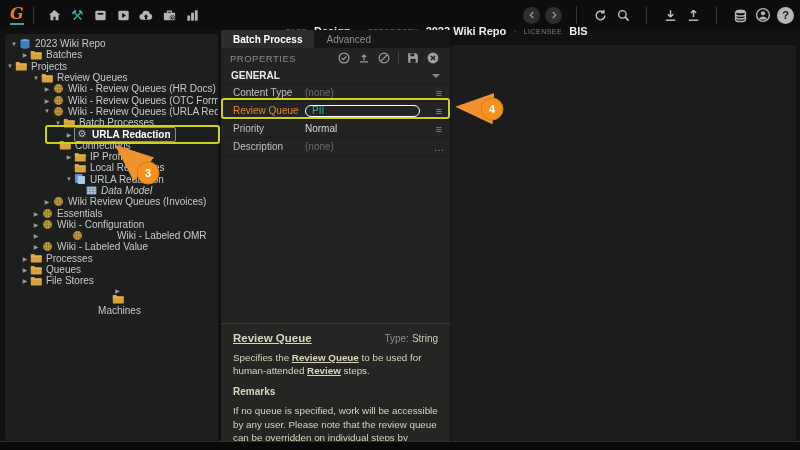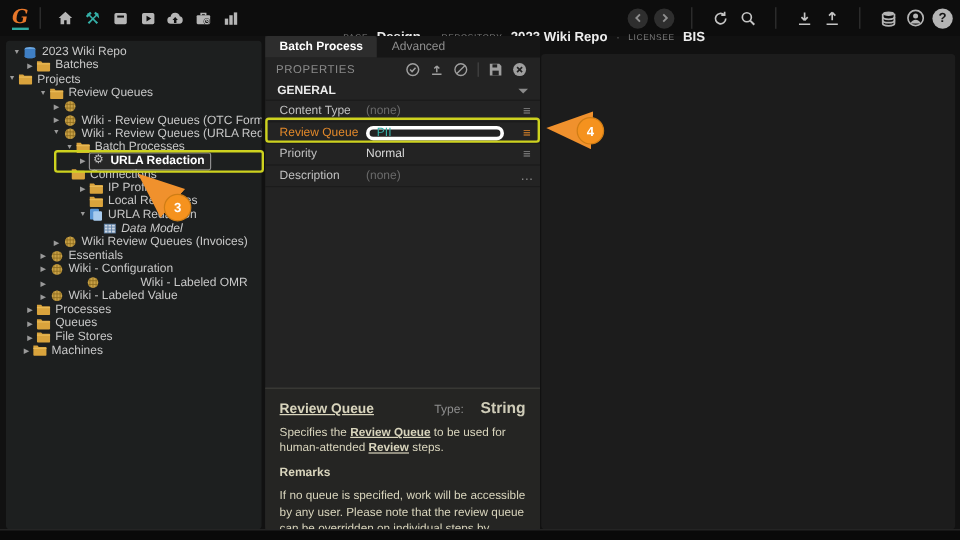--- a/index.html
+++ b/index.html
@@ -53,31 +53,31 @@
   .ghead{height:15px;display:flex;align-items:center;padding:0 10px;font-size:10px;font-weight:bold;color:#ececec;}
   .gchev{margin-left:auto;width:0;height:0;border-left:4px solid transparent;border-right:4px solid transparent;
          border-top:4px solid #8a8a8a;}
   .prow{height:17px;display:flex;align-items:center;border-top:1px solid #1b1b1b;padding-left:12px;font-size:10px;}
   .plabel{width:72px;flex-shrink:0;color:#c0c0c0;}
   .pvalue{flex:1;color:#d8d8d8;display:flex;align-items:center;}
   .pvalue.dim{color:#6a6a6a;}
   .pend{width:22px;text-align:center;color:#8a8a8a;font-size:11px;flex-shrink:0;}
   .prow.hl .plabel{color:#e2882a;}
   .prow.hl .pend{color:#e2882a;}
-  .editor{display:inline-flex;align-items:center;border:3px solid #ffffff;border-radius:7px;height:12px;
+  .editor{display:inline-flex;align-items:center;border:1px solid #ffffff;border-radius:7px;height:12px;
           padding:0 6px;min-width:115px;box-sizing:border-box;color:#35b0a8;}
   .gridend{border-top:1px solid #1b1b1b;}
 
   
   .help{position:absolute;left:0;right:0;bottom:0;height:118px;background:#252523;border-top:1px solid #3e3e3a;
         padding:8px 12px;box-sizing:border-box;color:#d9d5bd;}
   .help-head{display:flex;align-items:baseline;}
   .help-title{font-size:11.5px;font-weight:bold;text-decoration:underline;}
   .type-lab{margin-left:auto;font-size:10px;color:#8f8f8f;}
-  .type-val{font-size:13px;color:#cfccb8;margin-left:14px;font-weight:bold;}
+  .type-val{font-size:10px;color:#cfccb8;margin-left:3px;}
   .help p{font-size:9.8px;line-height:1.35;margin:7px 0 0 0;}
   .hlink{font-weight:bold;text-decoration:underline;}
   .remarks-title{font-size:10px;font-weight:bold;margin-top:9px;}
 
   
   .overlay{position:absolute;left:0;top:0;width:800px;height:450px;pointer-events:none;z-index:10;}
   .ybox{fill:none;stroke:#cdd21f;stroke-width:2;}
   .aline{stroke:#f0912d;stroke-width:4.5;stroke-linecap:round;}
   .abadge{fill:#f5921e;stroke:#cf7d15;stroke-width:1;}
   .abadge-t{fill:#fff;font-size:11px;font-weight:bold;text-anchor:middle;font-family:"Liberation Sans",sans-serif;}
@@ -243,20 +243,21 @@
           <span class="tlabel">Review Queues</span>
         </div>
         <div class="trow" style="padding-left: 37px;">
           <span class="tarrow">▶</span>
           <span class="ticon">
             <svg width="11" height="11" viewBox="0 0 12 12">
               <circle cx="6" cy="6" r="4.8" fill="#c9a145"></circle>
               <path d="M1.4 4.3h9.2M1.4 7.7h9.2M6 1.2v9.6M3.2 2v8M8.8 2v8" stroke="#8a6a1e" stroke-width=".7" fill="none"></path>
             </svg>
           </span>
+          <span class="tlabel">Wiki - Review Queues (HR Docs)</span>
         </div>
         <div class="trow" style="padding-left: 37px;">
           <span class="tarrow">▶</span>
           <span class="ticon">
             <svg width="11" height="11" viewBox="0 0 12 12">
               <circle cx="6" cy="6" r="4.8" fill="#c9a145"></circle>
               <path d="M1.4 4.3h9.2M1.4 7.7h9.2M6 1.2v9.6M3.2 2v8M8.8 2v8" stroke="#8a6a1e" stroke-width=".7" fill="none"></path>
             </svg>
           </span>
           <span class="tlabel">Wiki - Review Queues (OTC Forms)</span>
@@ -414,21 +415,21 @@
         <div class="trow" style="padding-left: 15px;">
           <span class="tarrow">▶</span>
           <span class="ticon">
             <svg width="12" height="10" viewBox="0 0 12 10">
               <path d="M.8 1h3.5l1 1.2h5.9c.3 0 .6.3.6.6v6c0 .4-.3.7-.7.7H1.5c-.4 0-.7-.3-.7-.7z" fill="#d9a33c"></path>
               <path d="M.8 2.8h11v1H.8z" fill="#e8b955"></path>
             </svg>
           </span>
           <span class="tlabel">File Stores</span>
         </div>
-        <div class="trow" style="padding-left: 12px;">
+        <div class="trow" style="padding-left: 12px; flex-direction: column;">
           <span class="tarrow">▶</span>
           <span class="ticon">
             <svg width="12" height="10" viewBox="0 0 12 10">
               <path d="M.8 1h3.5l1 1.2h5.9c.3 0 .6.3.6.6v6c0 .4-.3.7-.7.7H1.5c-.4 0-.7-.3-.7-.7z" fill="#d9a33c"></path>
               <path d="M.8 2.8h11v1H.8z" fill="#e8b955"></path>
             </svg>
           </span>
           <span class="tlabel">Machines</span>
         </div>
       </div>

